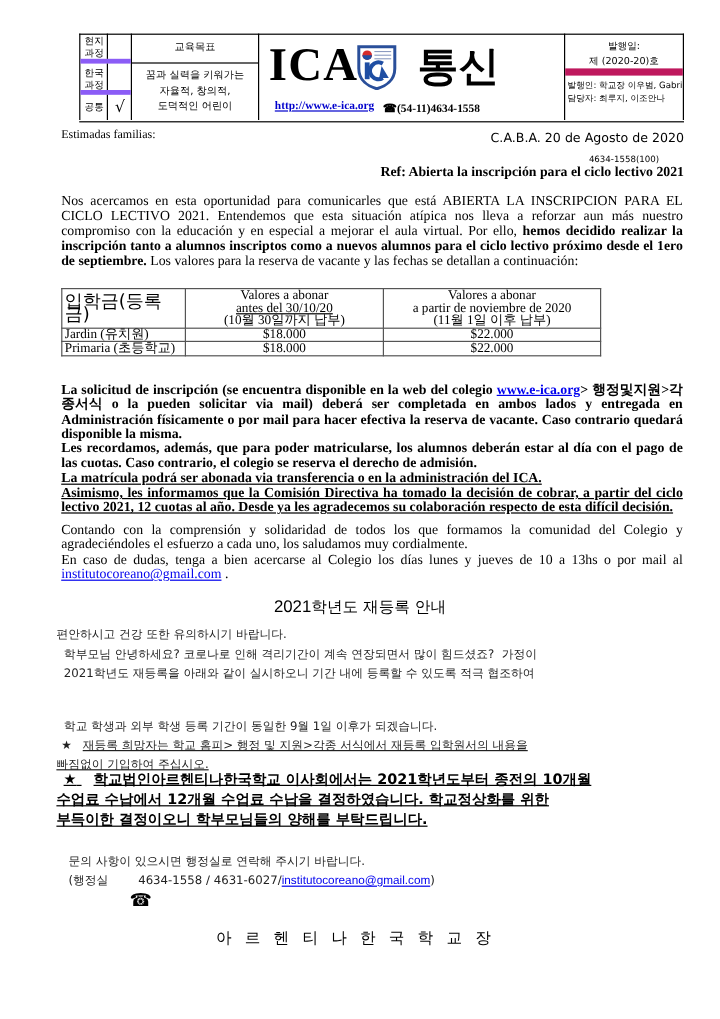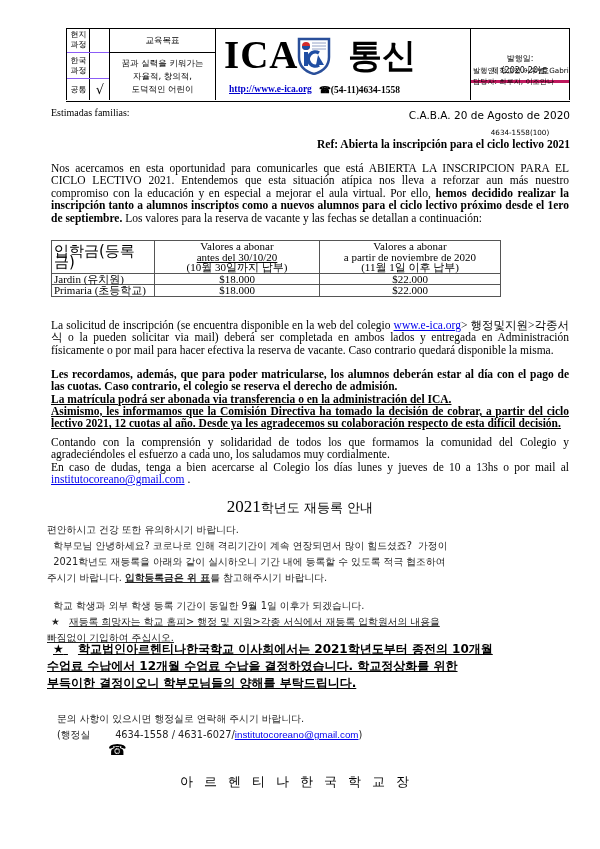--- a/index.html
+++ b/index.html
@@ -3,34 +3,34 @@
 <meta charset="utf-8">
 <style>
   html, body { margin:0; padding:0; background:#ffffff; }
   body { width:600px; height:849px; position:relative; overflow:hidden; color:#000;
          font-family:"Liberation Serif", "DejaVu Serif", serif; }
   .abs { position:absolute; }
 
   
   .hdr { position:absolute; left:66px; top:28px; width:504px; height:72px; border-top:1px solid #000; border-bottom:1px solid #000; }
   .curr { position:absolute; left:66px; top:28px; width:44px; height:72px; border:1px solid #000; border-top:none; border-bottom:none; box-sizing:border-box; }
-  .curr-row { position:absolute; left:0; width:100%; border-bottom:1px solid #8b5cf6; box-sizing:border-box; }
+  .curr-row { position:absolute; left:0; width:100%; border-bottom:4px solid #8b5cf6; box-sizing:border-box; }
   .curr-label { position:absolute; left:2px; width:19px; font-family:"DejaVu Sans", sans-serif; font-size:8px; line-height:10px; text-align:center; }
   .curr-mark { position:absolute; left:22px; width:20px; height:100%; border-left:1px solid #000; font-family:"DejaVu Sans", sans-serif; font-size:13px; text-align:center; }
   .goal { position:absolute; left:110px; top:28px; width:106px; height:72px; border-right:1px solid #000; box-sizing:border-box; }
   .goal-title { position:absolute; left:0; top:0; width:100%; height:25px; border-bottom:1px solid #000; box-sizing:border-box; font-family:"DejaVu Sans", sans-serif; font-size:8.5px; line-height:25px; text-align:center; }
   .goal-text { position:absolute; left:0; top:29px; width:100%; font-family:"DejaVu Sans", sans-serif; font-size:8.5px; line-height:13px; text-align:center; }
   .brand { position:absolute; left:216px; top:28px; width:254px; height:72px; }
   .brand-ica { position:absolute; left:8px; top:4px; font-family:"Liberation Serif", serif; font-weight:bold; font-size:39px; letter-spacing:1px; }
   .brand-logo { position:absolute; left:81px; top:9px; width:34px; height:38px; }
   .brand-tongsin { position:absolute; left:132px; top:5px; font-family:"DejaVu Sans", sans-serif; font-weight:bold; font-size:34px; }
   .brand-url { position:absolute; left:13px; top:56px; font-size:9.5px; font-weight:bold; color:#0000cc; text-decoration:underline; }
   .brand-phone { position:absolute; left:103px; top:56px; font-size:9.5px; font-weight:bold; }
   .issue { position:absolute; left:470px; top:28px; width:100px; height:72px; border-left:1px solid #000; border-right:1px solid #000; box-sizing:border-box; }
-  .issue-top { position:absolute; left:0; top:0; width:100%; height:35px; border-bottom:3px solid #be185d; box-sizing:border-box; font-family:"DejaVu Sans", sans-serif; font-size:8px; line-height:12px; text-align:center; padding-top:5px;margin-top:20px; }
+  .issue-top { position:absolute; left:0; top:0; width:100%; height:35px; border-bottom:6px solid #be185d; box-sizing:border-box; font-family:"DejaVu Sans", sans-serif; font-size:8px; line-height:12px; text-align:center; padding-top:5px; }
   .issue-bottom { position:absolute; left:0; top:37px; width:100%; font-family:"DejaVu Sans", sans-serif; font-size:7.2px; line-height:11px; white-space:nowrap; overflow:hidden; }
   .issue-bottom div { padding-left:2px; }
   .issue-bottom .c { text-align:center; padding-left:0;margin-top:40px; }
 
   
   .date { position:absolute; right:30px; top:109px; font-family:"DejaVu Sans", sans-serif; font-size:10.5px; }
   .greet { position:absolute; left:51px; top:107px; font-size:10px; }
   .ref { position:absolute; right:30px; top:138px; font-size:11.5px; font-weight:bold; }
   .para { position:absolute; left:51px; width:518px; font-size:11.5px; line-height:12.4px; text-align:justify; }
   .para b { font-weight:bold; }
@@ -40,21 +40,21 @@
   
   .fees { position:absolute; left:51px; top:240px; width:450px; border-collapse:collapse; font-size:11px; }
   .fees td { border:1px solid #555; padding:0 2px; line-height:10.5px; }
   .fees td.c { text-align:center; }
   .fees td.hdrcell { height:31px; }
   .fees .ko { font-family:"DejaVu Sans", sans-serif; font-size:15px; }
 
   
   .kr { font-family:"DejaVu Sans", sans-serif; }
   .kr-title { position:absolute; left:0; width:600px; top:497px; text-align:center; font-size:13px; }
-  .kr-title .yr { font-family:Liberation Serif, serif; font-size:17px; }
+  .kr-title .yr { font-family:Liberation Sans, sans-serif; font-size:14px; }
   .kp { position:absolute; left:47px; width:520px; font-size:9.8px; line-height:16px; color:#222; white-space:nowrap; }
   .kb { position:absolute; left:47px; width:520px; font-size:12px; line-height:17px; font-weight:bold; }
   .closing { position:absolute; left:0; width:600px; top:773px; text-align:center; font-size:13px; letter-spacing:11px; }
 </style>
 </head>
 <body>
 
 <div class="hdr"></div>
 
 <div class="curr">
@@ -146,42 +146,39 @@
     <td class="c">$22.000</td>
   </tr>
   <tr>
     <td>Primaria (초등학교)</td>
     <td class="c">$18.000</td>
     <td class="c">$22.000</td>
   </tr>
 </tbody>
   </table>
 
-<div class="para" style="top:319px;font-weight:normal;">
+<div class="para" style="top:319px;font-weight:bold;">
   <span>La solicitud de inscripción (se encuentra disponible en la web del colegio </span><a class="link">www.e-ica.org</a><span>&gt; 행정및지원&gt;각종서식  o la pueden solicitar via mail) deberá ser completada en ambos lados y entregada en Administración físicamente o por mail para hacer efectiva la reserva de vacante. Caso contrario quedará disponible la misma.</span>
 </div>
 <div class="para" style="top:368px;font-weight:bold;">Les recordamos, además, que para poder matricularse, los alumnos deberán estar al día con el pago de las cuotas. Caso contrario, el colegio se reserva el derecho de admisión.</div>
 <div class="para u" style="top:393px;font-weight:bold;">La matrícula podrá ser abonada via transferencia o en la administración del ICA.</div>
 <div class="para u" style="top:405px;font-weight:bold;">Asimismo, les informamos que la Comisión Directiva ha tomado la decisión de cobrar, a partir del ciclo lectivo 2021, 12 cuotas al año. Desde ya les agradecemos su colaboración respecto de esta difícil decisión.</div>
 <div class="para" style="top:436px;">Contando con la comprensión y solidaridad de todos los que formamos la comunidad del Colegio y agradeciéndoles el esfuerzo a cada uno, los saludamos muy cordialmente.</div>
 <div class="para" style="top:461px;">
   <span>En caso de dudas, tenga a bien acercarse al Colegio los días lunes y jueves de 10 a 13hs o por mail al </span><a class="link">institutocoreano@gmail.com</a><span> .</span>
 </div>
 
 <div class="kr-title kr">
   <span class="yr">2021</span><span>학년도 재등록 안내</span>
 </div>
 
 <div class="kp kr" style="top:522px;">
   <div>편안하시고 건강 또한 유의하시기 바랍니다.</div>
   <div style="white-space:pre;">  학부모님 안녕하세요? 코로나로 인해 격리기간이 계속 연장되면서 많이 힘드셨죠?  가정이</div>
   <div style="white-space:pre;">  2021학년도 재등록을 아래와 같이 실시하오니 기간 내에 등록할 수 있도록 적극 협조하여</div>
-  <div>
-    <span>주시기 바랍니다. </span><b class="u">입학등록금은 위 표</b><span>를 참고해주시기 바랍니다.</span>
-  </div>
 </div>
 
 <div class="kp kr" style="top:598px;">
   <div style="white-space:pre;">  학교 학생과 외부 학생 등록 기간이 동일한 9월 1일 이후가 되겠습니다.</div>
   <div>
     <span style="padding-left:4px;">★</span>
     <span class="u" style="padding-left:6px;">재등록 희망자는 학교 홈피&gt; 행정 및 지원&gt;각종 서식에서 재등록 입학원서의 내용을</span>
   </div>
   <div class="u">빠짐없이 기입하여 주십시오.</div>
 </div>

